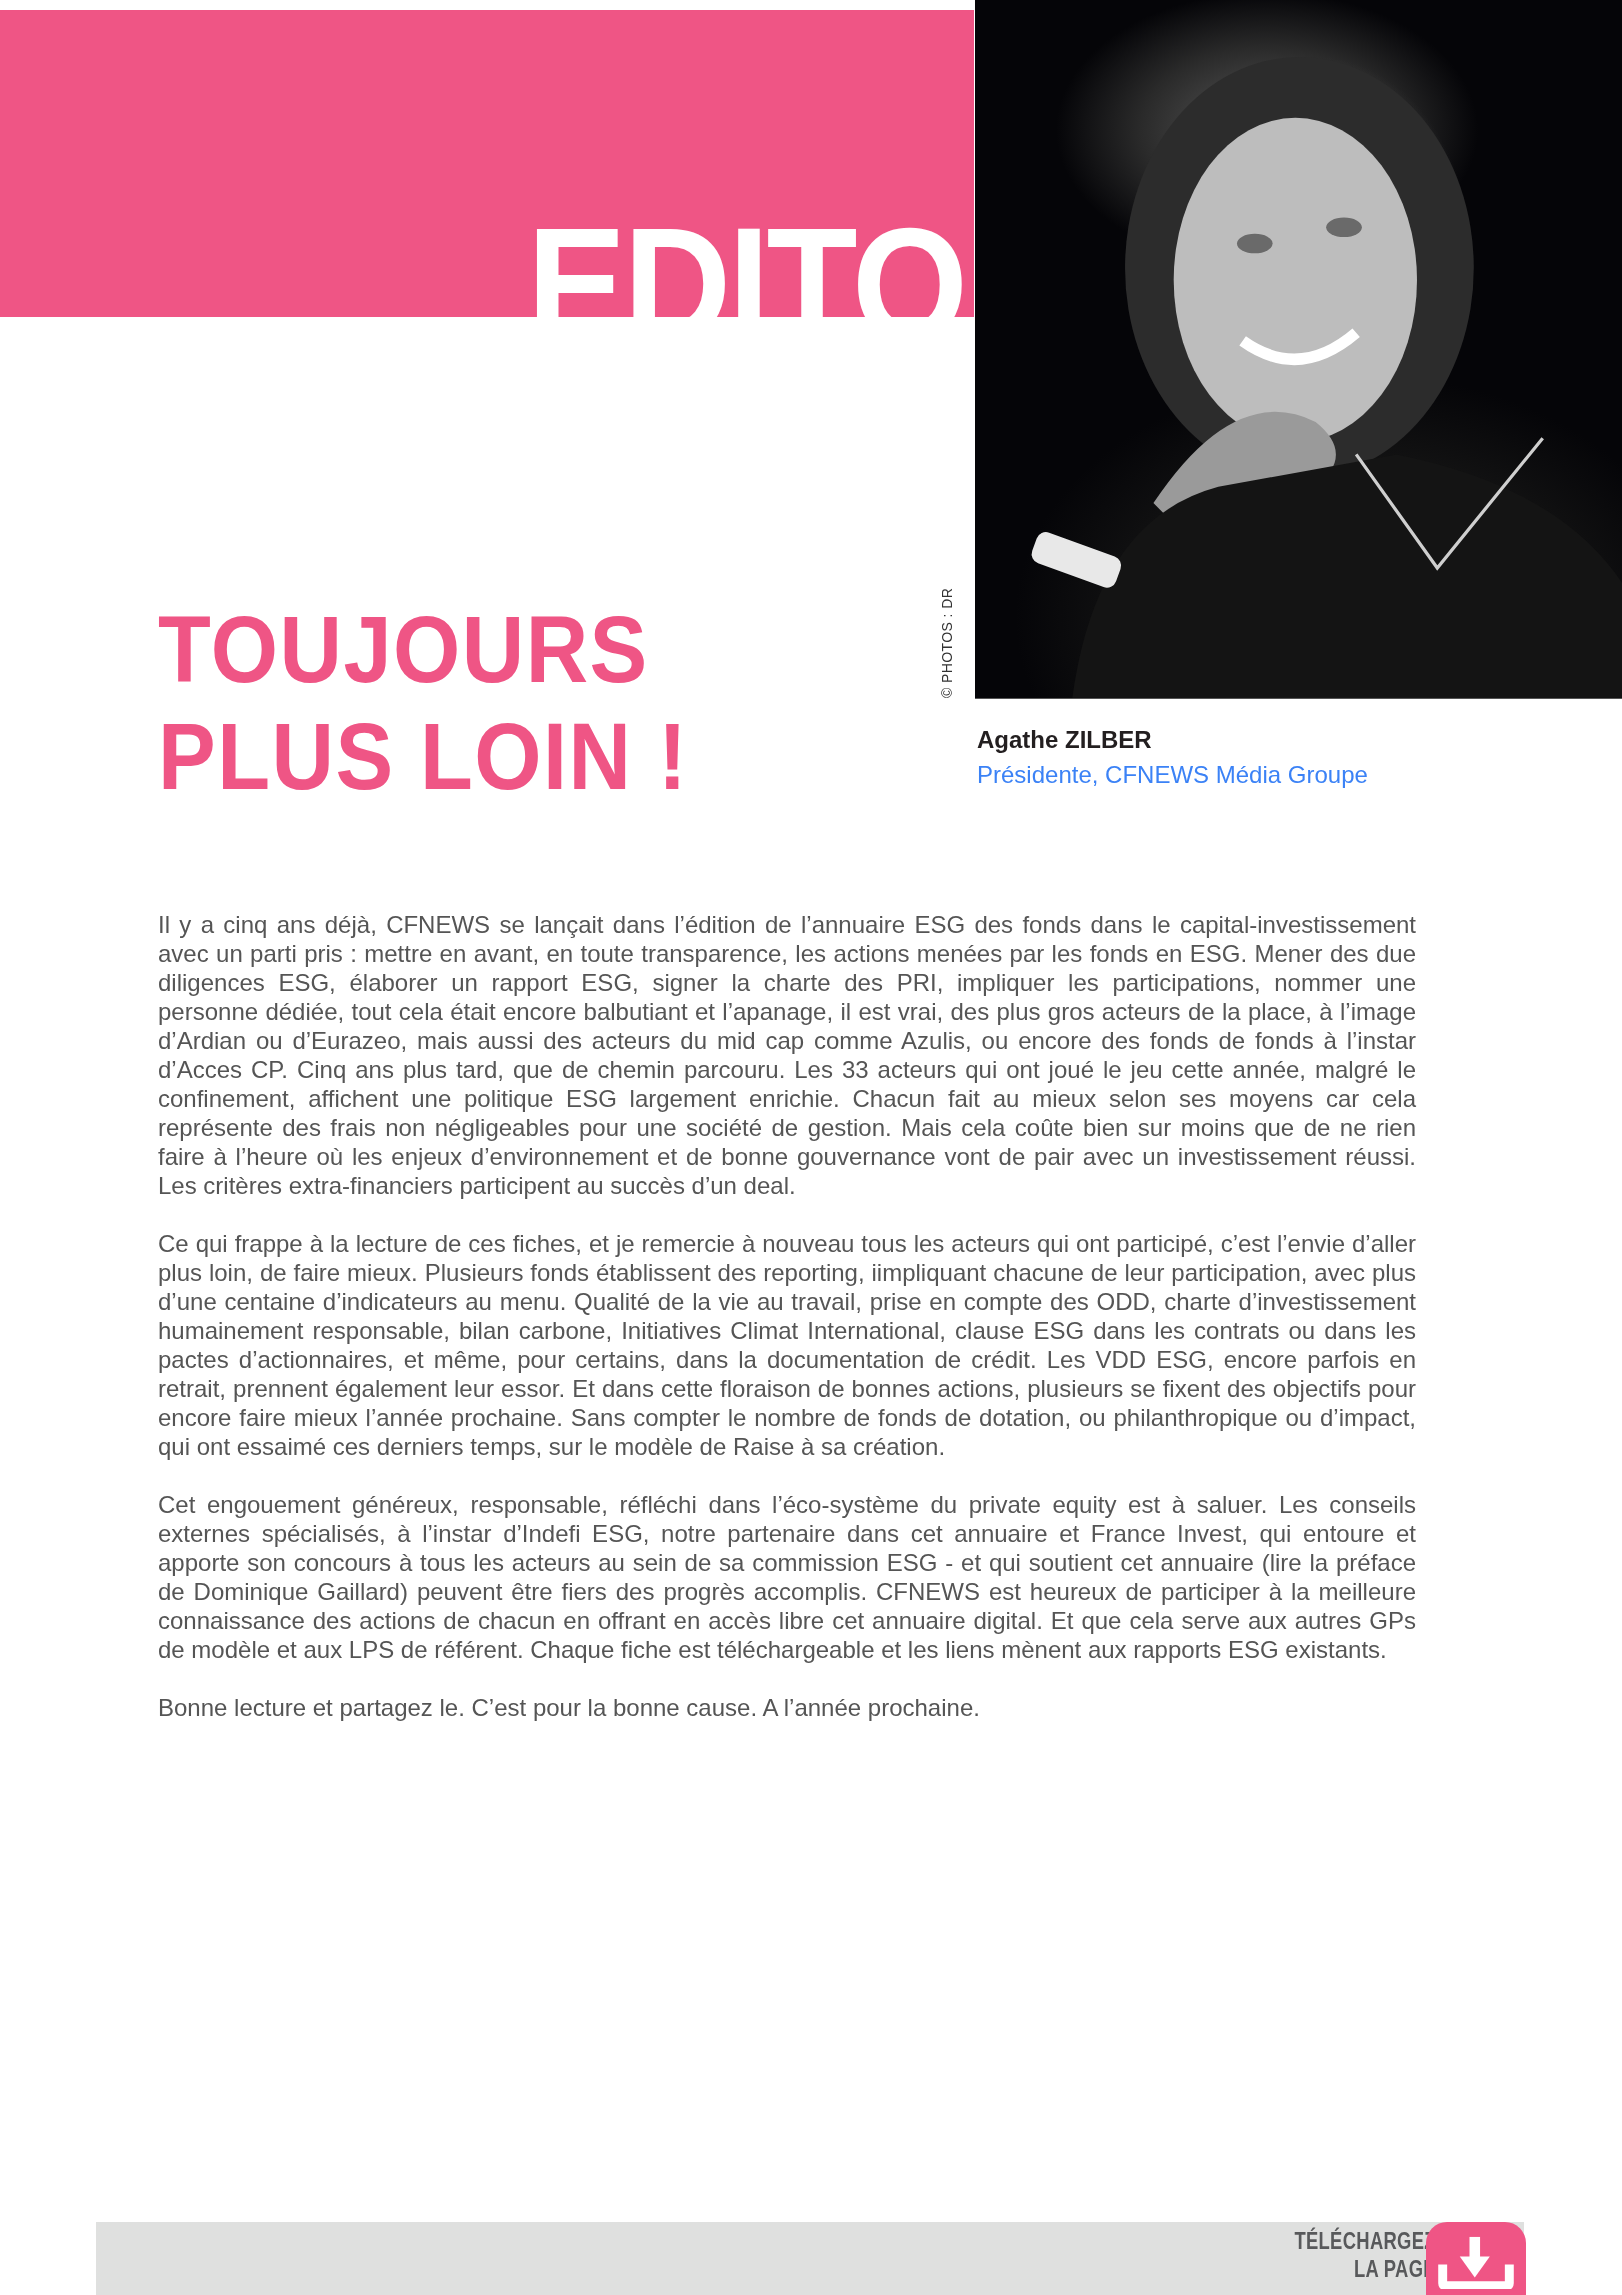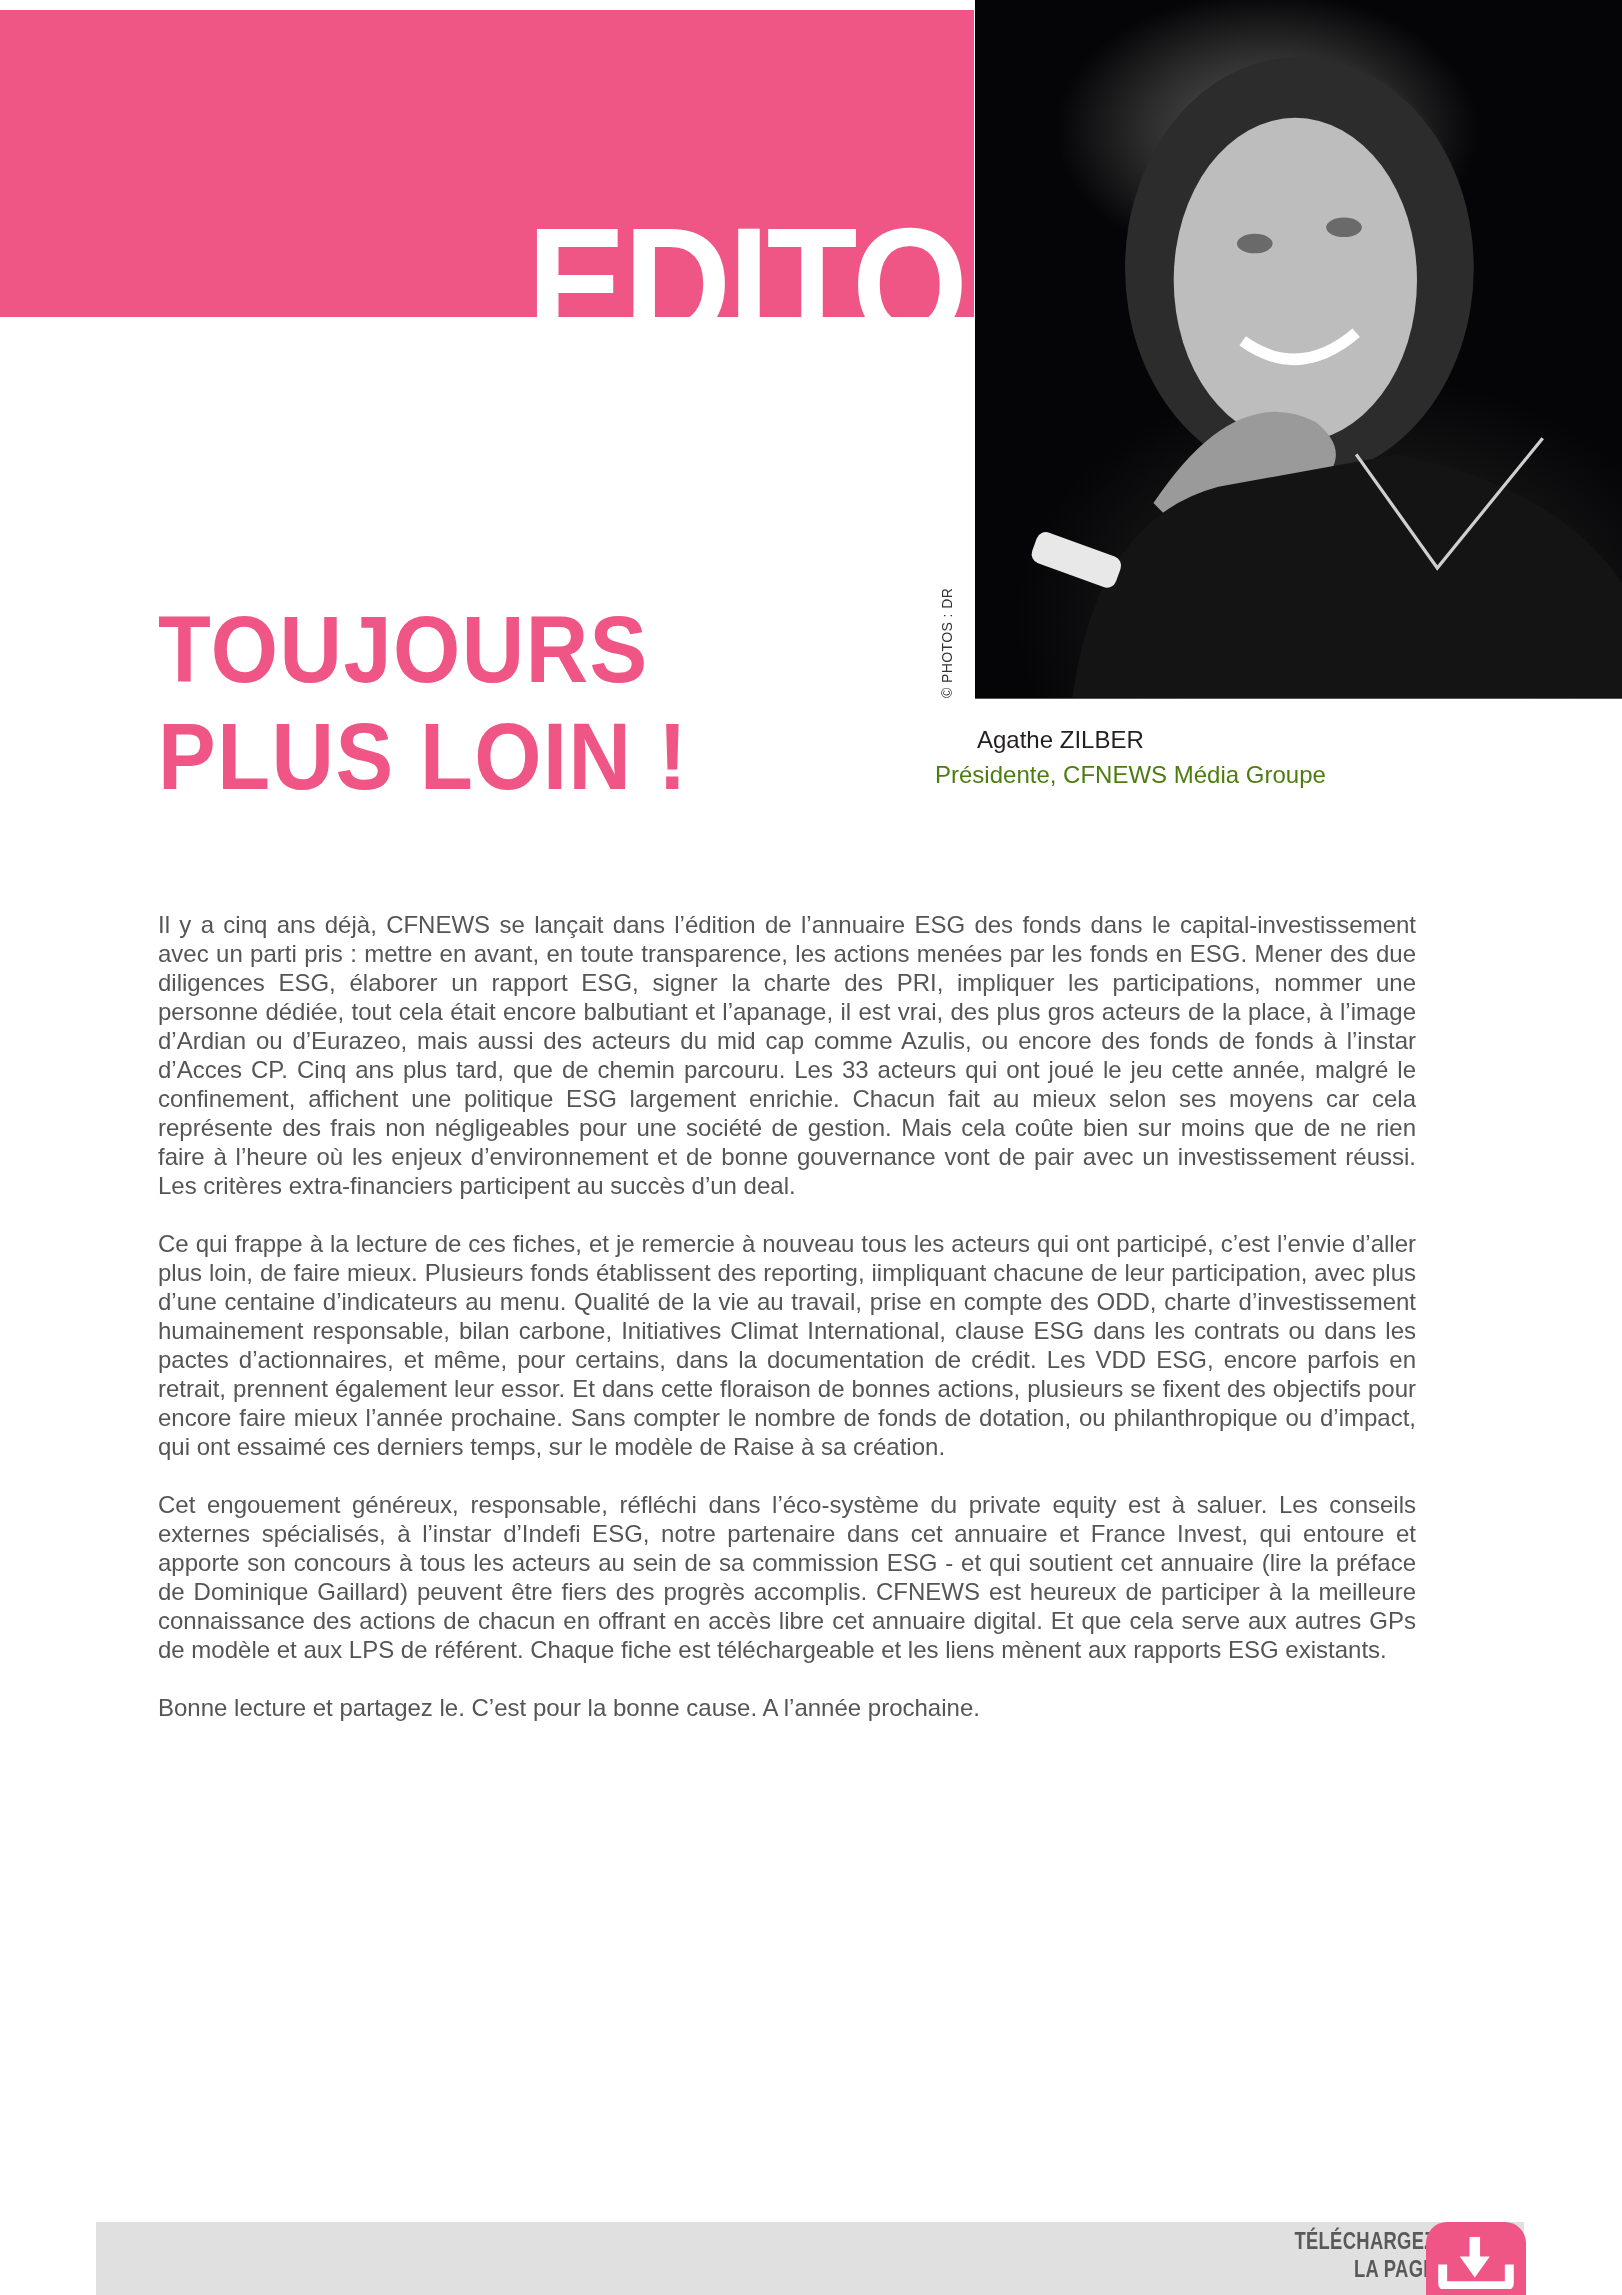--- a/index.html
+++ b/index.html
@@ -2,22 +2,22 @@
 <html style="font-size:13px"><head>
   <meta charset="utf-8">
   <style>
     html, body { margin: 0; padding: 0; background: #ffffff; }
     body { width: 1623px; height: 2295px; position: relative; overflow: hidden; font-family: "Liberation Sans", sans-serif; }
     .pink-banner { position: absolute; left: 0; top: 10px; width: 974px; height: 307px; background: #EF5585; overflow: hidden; }
     .edito-title { position: absolute; left: 527px; top: 193px; font-family: "Liberation Sans", sans-serif; font-weight: 700; font-size: 162px; line-height: 162px; color: #ffffff; letter-spacing: -3.2px; transform: scaleX(0.92); transform-origin: left top; white-space: nowrap; }
     .photo { position: absolute; left: 975px; top: 0; width: 648px; height: 698px; background: radial-gradient(ellipse 154px 195px at 341px 252px, #c9c9c9 0%, #8e8e8e 45%, #3a3a3a 75%, rgba(0,0,0,0) 100%), radial-gradient(ellipse 211px 138px at 292px 130px, #5a5a5a 0%, #2a2a2a 60%, rgba(0,0,0,0) 100%), radial-gradient(ellipse 341px 243px at 381px 617px, #2a2a2a 0%, #141414 60%, rgba(0,0,0,0) 100%), #050508; overflow: hidden; border-bottom: 1.6px solid #555; }
     .photo svg { position: absolute; left: 0; top: 0; }
     .photo-credit { position: absolute; left: 939px; top: 698px; transform: rotate(-90deg); transform-origin: left top; font-size: 14px; color: #333333; white-space: nowrap; letter-spacing: 0.4px; }
-    .person-name { position: absolute; left: 977px; top: 726px; font-size: 24px; font-weight: 400; color: #231f20; }
-    .person-role { position: absolute; left: 935px; top: 761px; font-size: 24px; color: #4d7c0f; }
+    .person-name { position: absolute; left: 977px; top: 726px; font-size: 24px; font-weight: 700; color: #231f20; }
+    .person-role { position: absolute; left: 977px; top: 761px; font-size: 24px; color: #3b82f6; }
     .headline { position: absolute; left: 158px; top: 596px; font-weight: 700; font-size: 94px; line-height: 107px; color: #EF5585; letter-spacing: 1.6px; transform: scaleX(0.92); transform-origin: left top; }
     .headline div { white-space: nowrap; }
     .body-text { position: absolute; left: 158px; top: 910px; width: 1276px; font-size: 24px; line-height: 29px; color: #555555; text-align: justify; }
     .body-text p { margin: 0 18px 29px 0; }
     .footer-bar { position: absolute; left: 96px; top: 2222px; width: 1428px; height: 74px; background: #dfe0df; }
     .download-label { position: absolute; right: 187px; top: 2227px; text-align: right; font-weight: 700; font-size: 23px; line-height: 28px; color: #58595b; letter-spacing: 0.4px; transform: scaleX(0.8); transform-origin: right top; }
     .download-button { position: absolute; left: 1426px; top: 2222px; width: 100px; height: 74px; background: #EF5585; border-radius: 21px 21px 0 0; cursor: pointer; }
     .download-button svg { position: absolute; left: 11.4px; top: 9.7px; }
   </style>
 </head>

